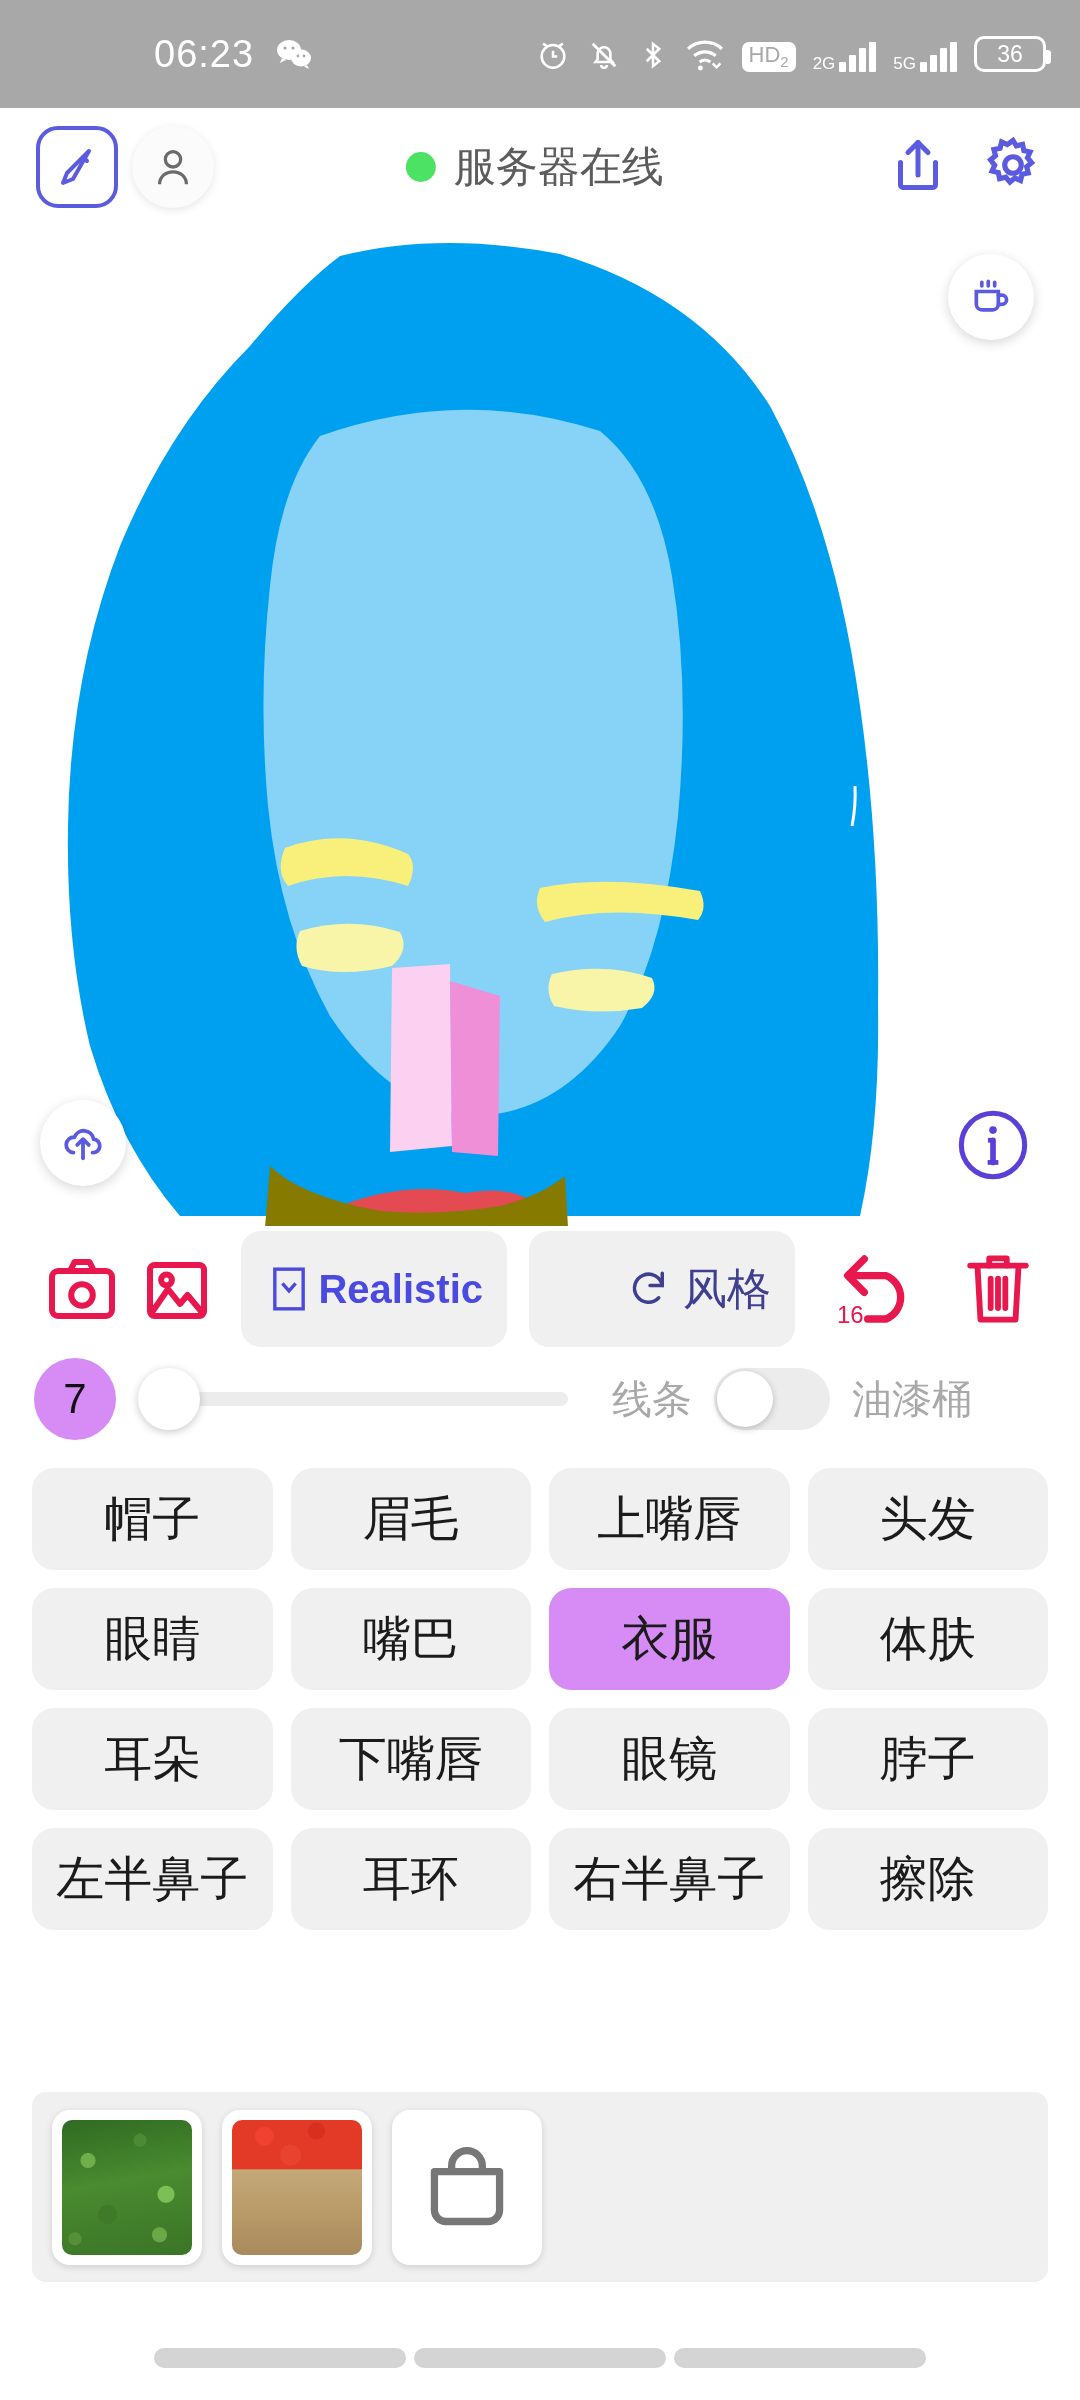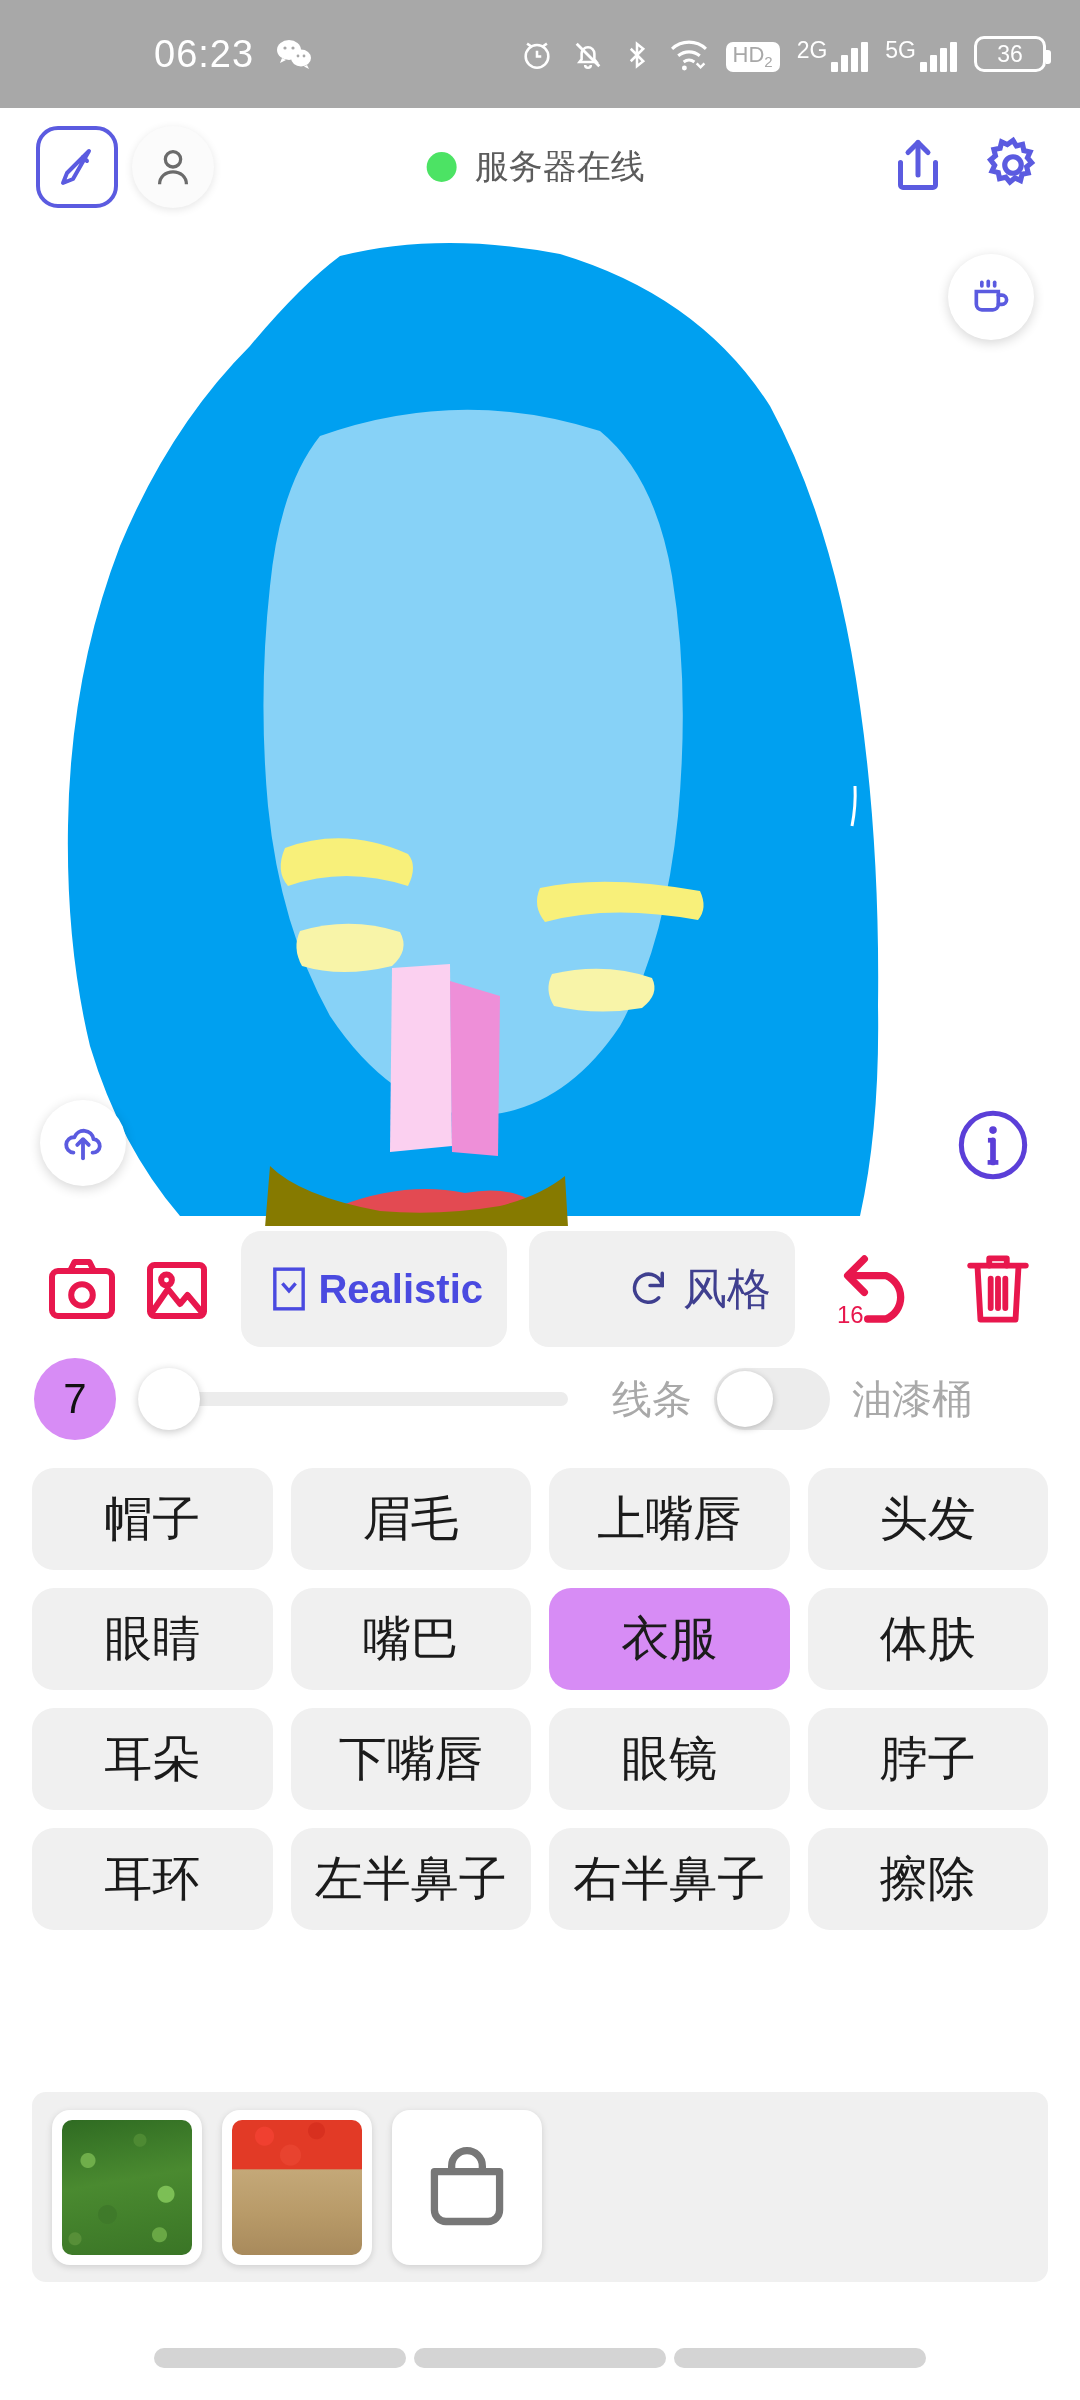--- a/index.html
+++ b/index.html
@@ -25,21 +25,21 @@
   .sb-right { display: flex; align-items: flex-end; gap: 17px; }
   .icon-w { display:inline-flex; align-items:center; justify-content:center; }
 
   .hd-badge {
     background:#fff; color:#a8a8a8; border-radius:7px;
     font-size: 22px; font-weight:400; padding: 2px 7px 3px 7px;
     line-height:1; letter-spacing:0px;
   }
   .hd-badge sub { font-size: 15px; }
   .sig { display:flex; align-items:flex-end; gap:4px; }
-  .sig-label { font-size: 23px; line-height: 1; margin-bottom: 10px;}
+  .sig-label { font-size: 17px; line-height: 1; margin-bottom: 0;}
   .bars { display:flex; align-items:flex-end; gap:3px; height:28px; }
   .bars i { width: 7px; background:#fff; border-radius:1px; display:block; }
   .bars i:nth-child(1){ height: 10px; }
   .bars i:nth-child(2){ height: 17px; }
   .bars i:nth-child(3){ height: 24px; }
   .bars i:nth-child(4){ height: 30px; }
   .batt {
     border: 3px solid #fff; border-radius: 10px;
     width: 72px; height: 36px; display:flex; align-items:center; justify-content:center;
     font-size: 23px; position: relative;
@@ -61,21 +61,21 @@
   .avatar-btn {
     width: 82px; height: 82px; border-radius: 50%; background:#fbfbfb;
     box-shadow: 0 2px 8px rgba(0,0,0,.10);
     display:flex; align-items:center; justify-content:center; margin-left: 14px;
   }
   .server-status {
     position:absolute; left: 50%; transform: translateX(-52%);
     display:flex; align-items:center; gap: 18px;
   }
   .dot-online { width: 30px; height: 30px; border-radius:50%; background:#4ce364; }
-  .server-text { font-size: 34px; color: #5c5c5c; }
+  .server-text { font-size: 42px; color: #5c5c5c; }
   .appbar-right { margin-left:auto; display:flex; align-items:center; gap: 34px; }
 
   
   .canvas-wrap {
     position: relative; width: 1080px; height: 1000px; background:#ffffff;
     overflow: hidden;
   }
   .canvas-art { position:absolute; inset:0; }
   .float-btn {
     position:absolute; width: 86px; height: 86px; border-radius: 50%;
@@ -423,22 +423,22 @@
     <span class="chip">上嘴唇</span>
     <span class="chip">头发</span>
     <span class="chip">眼睛</span>
     <span class="chip">嘴巴</span>
     <span class="chip selected">衣服</span>
     <span class="chip">体肤</span>
     <span class="chip">耳朵</span>
     <span class="chip">下嘴唇</span>
     <span class="chip">眼镜</span>
     <span class="chip">脖子</span>
+    <span class="chip">左半鼻子</span>
     <span class="chip">耳环</span>
-    <span class="chip">左半鼻子</span>
     <span class="chip">右半鼻子</span>
     <span class="chip">擦除</span>
   </div>
 
   <div class="tray">
     <span class="swatch">
       <span class="swatch-img tex-green"></span>
     </span>
     <span class="swatch">
       <span class="swatch-img tex-red"></span>

